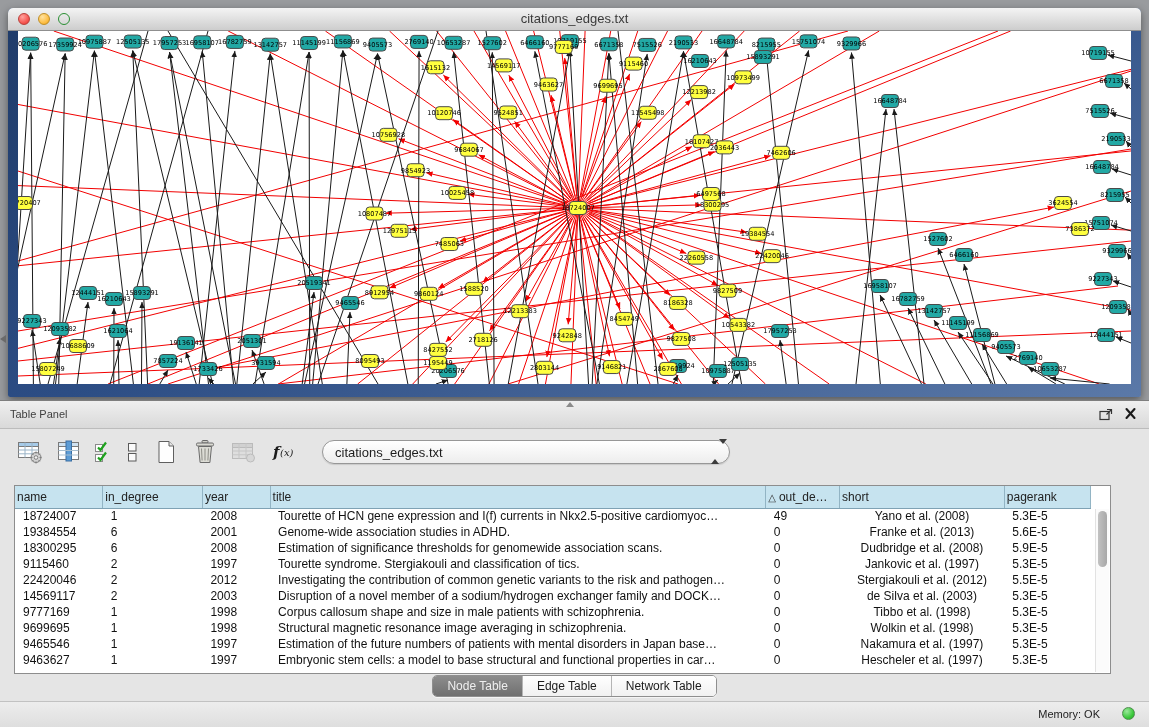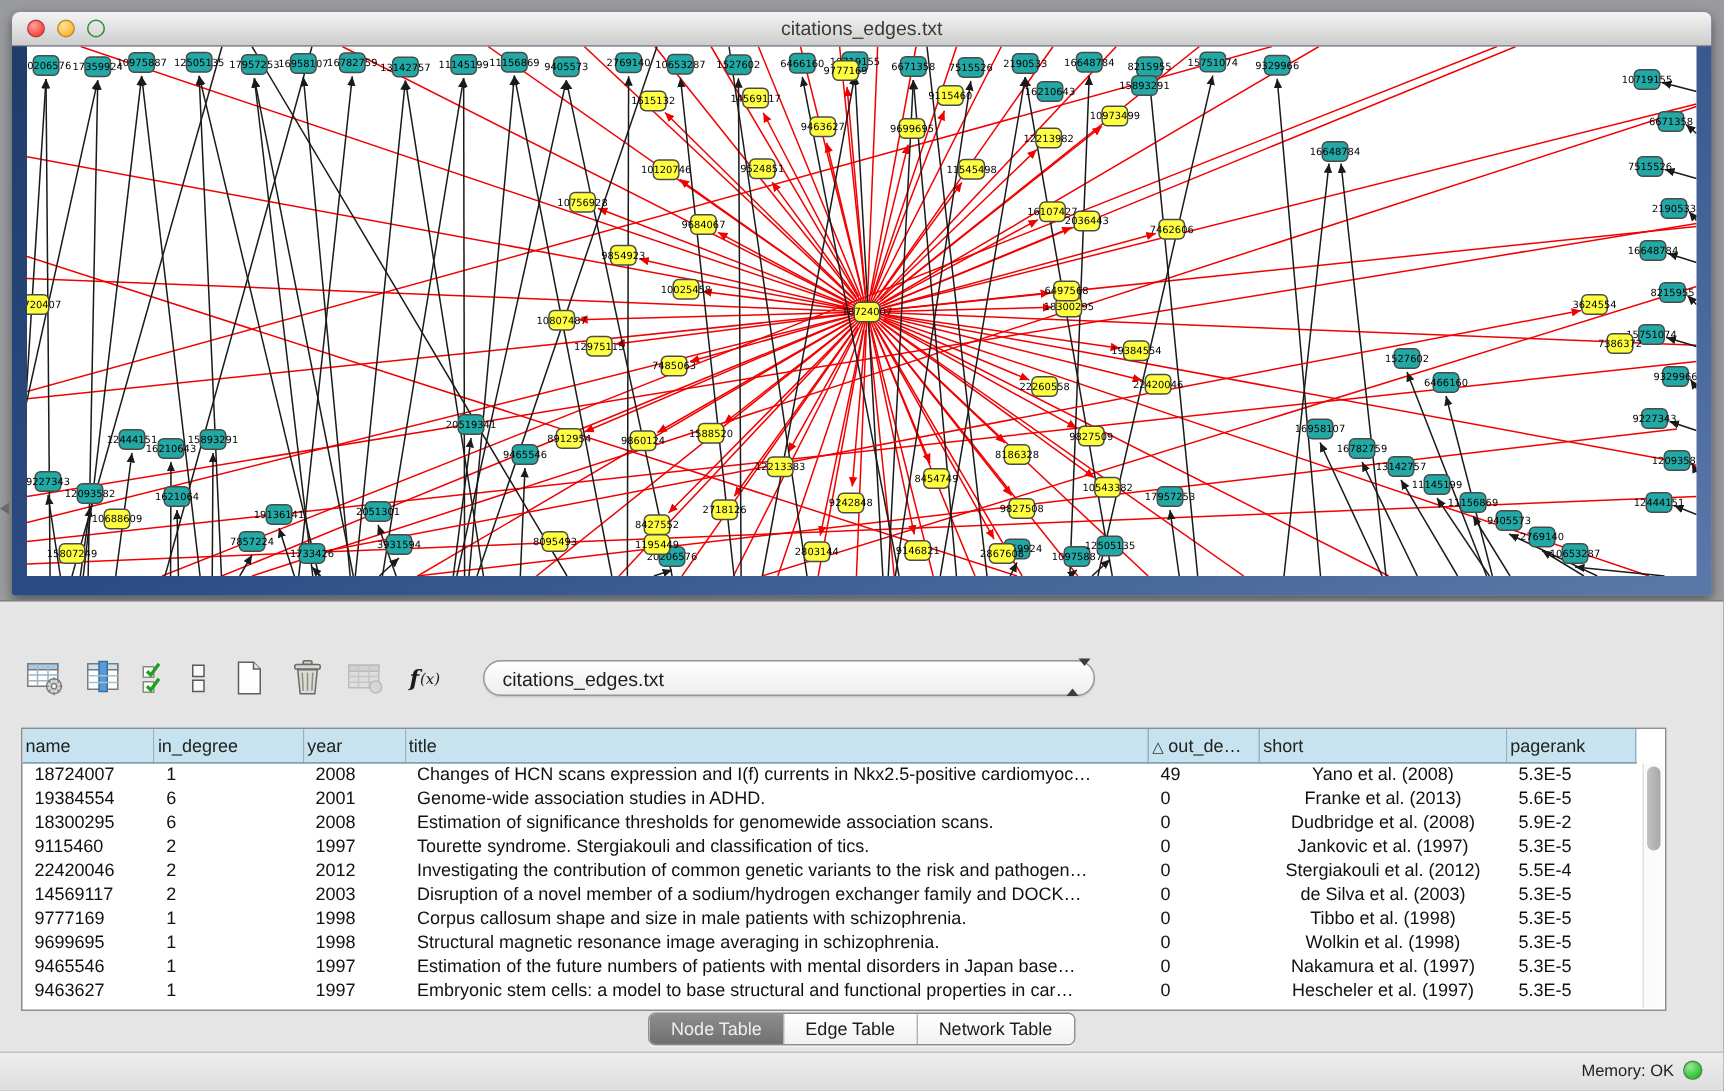--- a/index.html
+++ b/index.html
@@ -76,21 +76,21 @@
   .tabs-row{position:absolute;left:0;top:274px;width:100%;display:flex;justify-content:center;}
   .seg{display:flex;height:20px;border:1px solid #8f8f8f;border-radius:5px;overflow:hidden;background:#fff;box-shadow:0 1px 0 rgba(255,255,255,.6);justify-content:space-between;}
   .seg .seg-item{
     line-height:20px;padding:0 14px;font-size:12px;color:#1c1c1c;background:linear-gradient(#ffffff,#f1f1f1);
     border-left:1px solid #b5b5b5;cursor:default;
   }
   .seg .seg-item:first-child{border-left:0;}
   .seg .seg-item.selected{background:linear-gradient(#8d8d8d,#707070);color:#efefef;}
   
   .status-bar{position:absolute;left:0;top:300px;width:100%;height:27px;background:linear-gradient(#ededed,#dddddd);border-top:1px solid #c2c2c2;}
-  .memory{position:absolute;right:14px;top:5px;display:flex;align-items:center;gap:6px;font-size:11px;color:#222;}
+  .memory{position:absolute;right:14px;top:5px;display:flex;align-items:center;gap:22px;font-size:11px;color:#222;}
   .mem-dot{width:13px;height:13px;border-radius:50%;background:radial-gradient(circle at 35% 30%,#9ce89c,#3dc93d 60%,#23a523);border:1px solid #4d8f4d;box-sizing:border-box;}
 </style>
 </head>
 <body>
 
 <div class="net-window">
   <div class="titlebar">
     <div class="traffic">
       <span class="light red"></span>
       <span class="light yellow"></span>
@@ -744,20 +744,31 @@
             <rect x="551.5" y="170.5" width="17" height="13" rx="3.5" fill="#FFFF3F" stroke="#4a4a4a" stroke-width="1"></rect>
             <text x="560" y="179.3" text-anchor="middle" font-size="6.6" font-family="DejaVu Sans, sans-serif" fill="#000">18724007</text>
           </g>
         </g>
       </svg>
   </div>
 </div>
 <div class="edge-collapse-left"></div>
 
 <div class="table-panel">
+  <div class="tp-header">
+    <div class="tp-collapse"></div>
+    <span class="tp-title">Table Panel</span>
+    <svg class="tp-float" viewBox="0 0 14 13">
+      <rect x="1" y="3.5" width="9" height="8" fill="none" stroke="#333" stroke-width="1.2"></rect>
+      <path d="M8 1.5 h4.5 v4.5 M12.5 1.5 L7.5 6.5" fill="none" stroke="#333" stroke-width="1.2"></path>
+    </svg>
+    <svg class="tp-close" viewBox="0 0 13 13">
+      <path d="M2.5 2 L10.5 11 M10.5 2 L2.5 11" stroke="#1a1a1a" stroke-width="2.1" stroke-linecap="round"></path>
+    </svg>
+  </div>
 
   <div class="toolbar">
     <span class="tool-icon">
       <svg width="26" height="24" viewBox="0 0 26 24">
         <rect x="1.5" y="2.5" width="20" height="15" fill="#fff" stroke="#7a7a7a"></rect>
         <rect x="1.5" y="2.5" width="20" height="4" fill="#a6cbe9" stroke="#7a7a7a"></rect>
         <path d="M8 2.5V17.5 M15 2.5V17.5 M1.5 10H21.5 M1.5 13.8H21.5" stroke="#9ab4c8" fill="none"></path>
         <circle cx="19" cy="17.5" r="5" fill="#d4d4d4" stroke="#7e7e7e"></circle>
         <circle cx="19" cy="17.5" r="1.8" fill="#f4f4f4" stroke="#7e7e7e"></circle>
         <path d="M19 11.5v2 M19 21.5v2 M13.5 17.5h2 M22.5 17.5h2 M15.2 13.7l1.4 1.4 M21.4 19.9l1.4 1.4 M22.8 13.7l-1.4 1.4 M16.6 19.9l-1.4 1.4" stroke="#7e7e7e"></path>
@@ -841,21 +852,21 @@
             <th>short</th>
             <th>pagerank</th>
             <th style="background: rgb(255, 255, 255); border: 0px;"></th>
           </tr>
         </thead>
       <tbody id="tbody">
           <tr>
             <td>18724007</td>
             <td>1</td>
             <td>2008</td>
-            <td>Changes of HCN scans expression and I(f) currents in Nkx2.5-positive cardiomyoc…</td>
+            <td>Tourette of HCN gene expression and I(f) currents in Nkx2.5-positive cardiomyoc…</td>
             <td>49</td>
             <td class="center">Yano et al. (2008)</td>
             <td>5.3E-5</td>
             <td></td>
           </tr>
           <tr>
             <td>19384554</td>
             <td>6</td>
             <td>2001</td>
             <td>Genome-wide association studies in ADHD.</td>
@@ -864,41 +875,41 @@
             <td>5.6E-5</td>
             <td></td>
           </tr>
           <tr>
             <td>18300295</td>
             <td>6</td>
             <td>2008</td>
             <td>Estimation of significance thresholds for genomewide association scans.</td>
             <td>0</td>
             <td class="center">Dudbridge et al. (2008)</td>
-            <td>5.9E-2</td>
+            <td>5.9E-5</td>
             <td></td>
           </tr>
           <tr>
             <td>9115460</td>
             <td>2</td>
             <td>1997</td>
             <td>Tourette syndrome. Stergiakouli and classification of tics.</td>
             <td>0</td>
             <td class="center">Jankovic et al. (1997)</td>
             <td>5.3E-5</td>
             <td></td>
           </tr>
           <tr>
             <td>22420046</td>
             <td>2</td>
             <td>2012</td>
             <td>Investigating the contribution of common genetic variants to the risk and pathogen…</td>
             <td>0</td>
             <td class="center">Stergiakouli et al. (2012)</td>
-            <td>5.5E-4</td>
+            <td>5.5E-5</td>
             <td></td>
           </tr>
           <tr>
             <td>14569117</td>
             <td>2</td>
             <td>2003</td>
             <td>Disruption of a novel member of a sodium/hydrogen exchanger family and DOCK…</td>
             <td>0</td>
             <td class="center">de Silva et al. (2003)</td>
             <td>5.3E-5</td>

